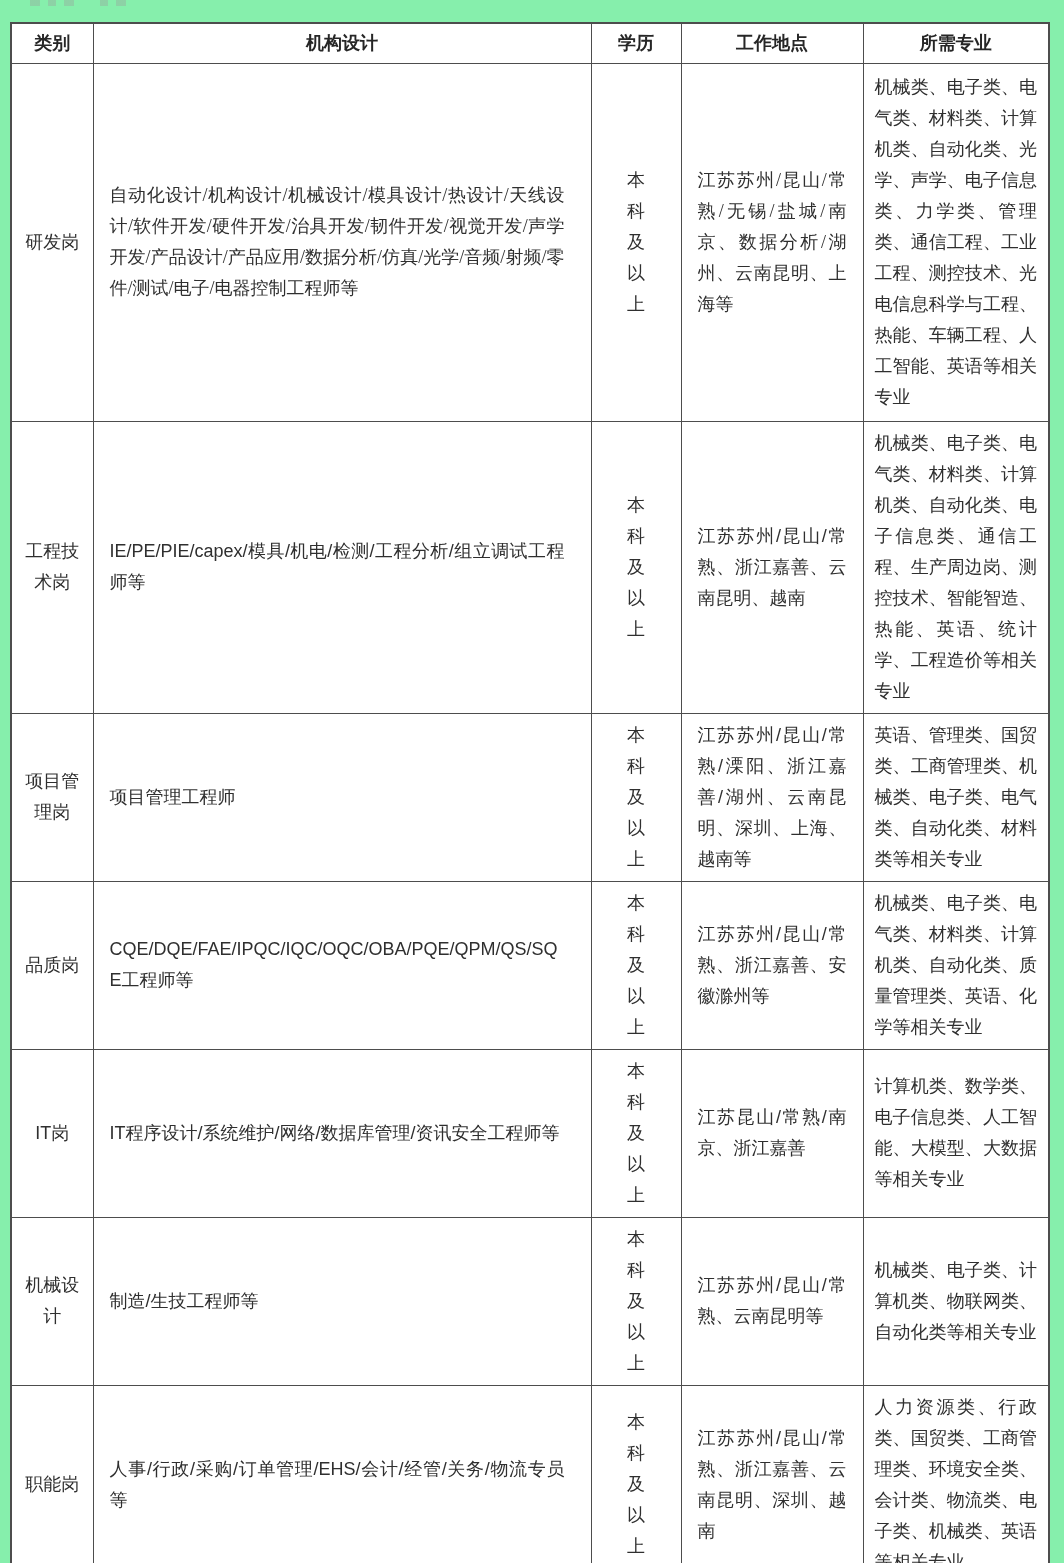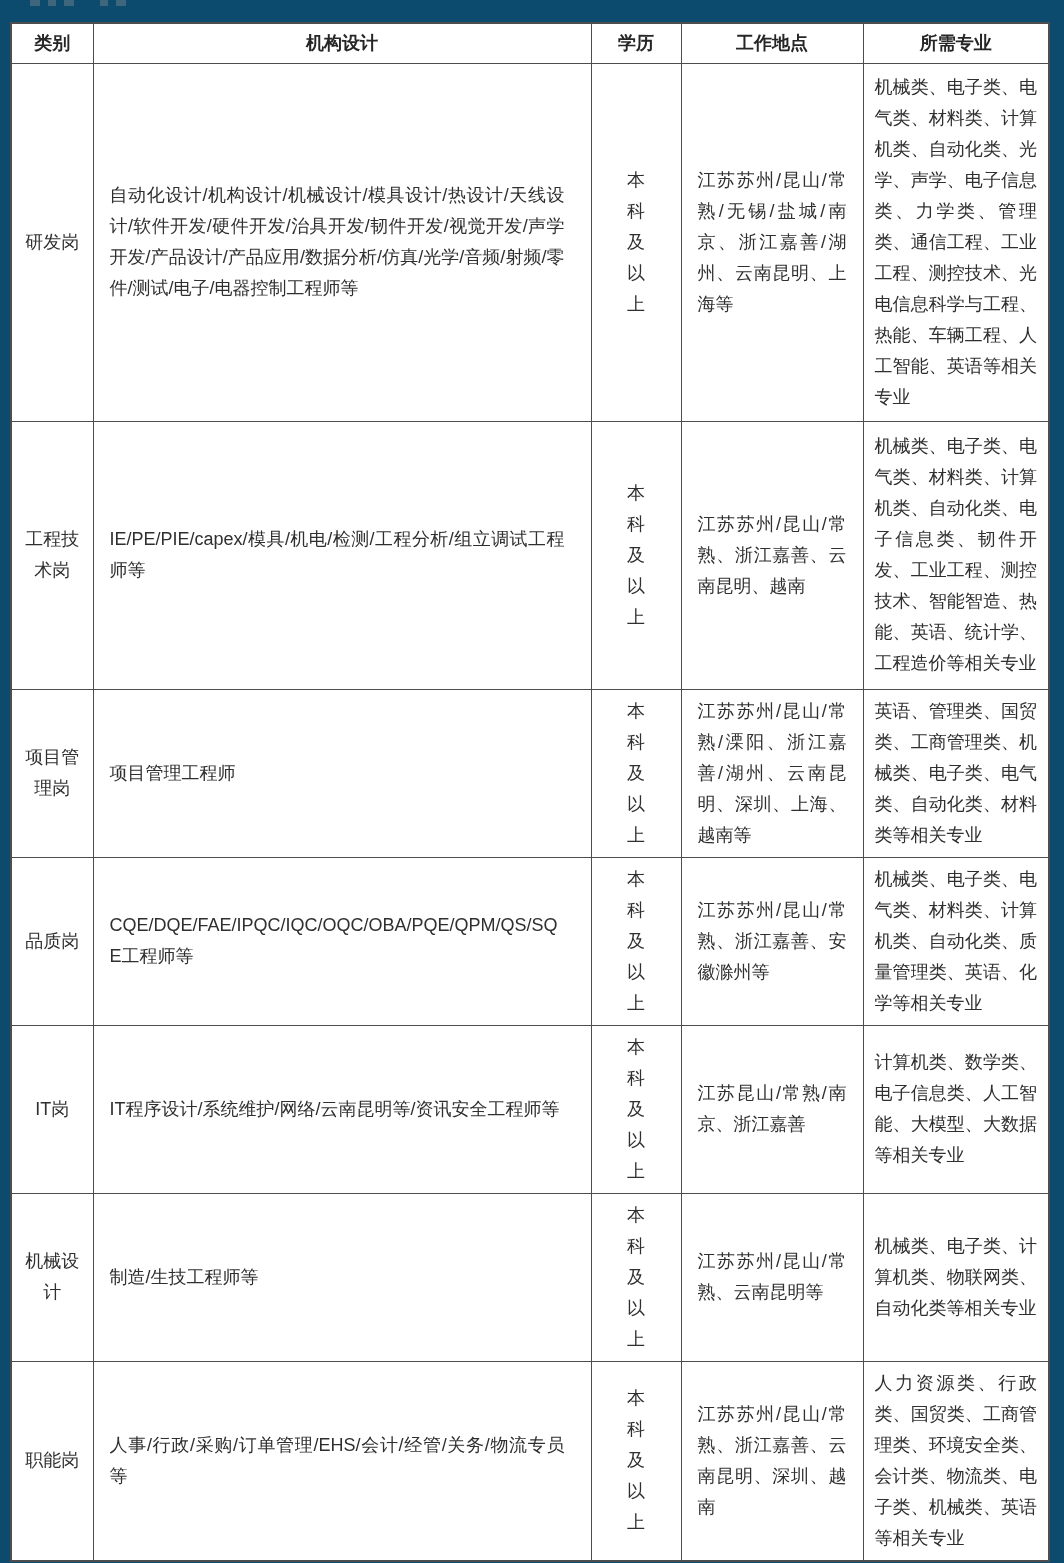--- a/index.html
+++ b/index.html
@@ -4,21 +4,21 @@
 <style>
   html, body {
     margin: 0;
     padding: 0;
     background: #ffffff;
   }
   .page {
     position: relative;
     width: 1064px;
     height: 1563px;
-    background: #0c4a6e;
+    background: #86efac;
     font-family: "Liberation Sans", "DejaVu Sans", sans-serif;
     color: #2f2f2f;
     overflow: hidden;
   }
   
   .top-remnant {
     position: absolute;
     left: 30px;
     top: 0;
     width: 150px;
@@ -58,21 +58,21 @@
   }
   td {
     line-height: 31px;
   }
   td.c1 { text-align: center;  padding: 6px 11px; }
   td.c2 { text-align: justify; padding: 6px 26px 6px 16px; word-break: break-all; }
   td.c3 { text-align: center;  padding: 6px 29px; }
   td.c4 { text-align: justify; padding: 6px 16px; word-break: break-all; }
   td.c5 { text-align: justify; padding: 6px 11px; word-break: break-all; }
 
-  tr.r0 td { height: 358px; }
+  tr.r0 td { height: 358px; font-family: Liberation Serif, serif; }
   tr.r1 td { height: 268px; }
   tr.r2 td { height: 167px; }
   tr.r3 td { height: 165px; }
   tr.r4 td { height: 136px; }
   tr.r5 td { height: 107px; }
   tr.r6 td { height: 109px; }
   tr.r7 td { height: 181px; }
 </style>
 </head>
 <body>
@@ -96,47 +96,47 @@
         <th>学历</th>
         <th>工作地点</th>
         <th>所需专业</th>
       </tr>
     </thead>
     <tbody>
       <tr class="r0">
         <td class="c1">研发岗</td>
         <td class="c2">自动化设计/机构设计/机械设计/模具设计/热设计/天线设计/软件开发/硬件开发/治具开发/韧件开发/视觉开发/声学开发/产品设计/产品应用/数据分析/仿真/光学/音频/射频/零件/测试/电子/电器控制工程师等</td>
         <td class="c3">本科及以上</td>
-        <td class="c4">江苏苏州/昆山/常熟/无锡/盐城/南京、浙江嘉善/湖州、云南昆明、上海等</td>
+        <td class="c4">江苏苏州/昆山/常熟/无锡/盐城/南京、数据分析/湖州、云南昆明、上海等</td>
         <td class="c5">机械类、电子类、电气类、材料类、计算机类、自动化类、光学、声学、电子信息类、力学类、管理类、通信工程、工业工程、测控技术、光电信息科学与工程、热能、车辆工程、人工智能、英语等相关专业</td>
       </tr>
       <tr class="r1">
         <td class="c1">工程技术岗</td>
         <td class="c2">IE/PE/PIE/capex/模具/机电/检测/工程分析/组立调试工程师等</td>
         <td class="c3">本科及以上</td>
         <td class="c4">江苏苏州/昆山/常熟、浙江嘉善、云南昆明、越南</td>
-        <td class="c5">机械类、电子类、电气类、材料类、计算机类、自动化类、电子信息类、韧件开发、工业工程、测控技术、智能智造、热能、英语、统计学、工程造价等相关专业</td>
+        <td class="c5">机械类、电子类、电气类、材料类、计算机类、自动化类、电子信息类、通信工程、生产周边岗、测控技术、智能智造、热能、英语、统计学、工程造价等相关专业</td>
       </tr>
       <tr class="r2">
         <td class="c1">项目管理岗</td>
         <td class="c2">项目管理工程师</td>
         <td class="c3">本科及以上</td>
         <td class="c4">江苏苏州/昆山/常熟/溧阳、浙江嘉善/湖州、云南昆明、深圳、上海、越南等</td>
         <td class="c5">英语、管理类、国贸类、工商管理类、机械类、电子类、电气类、自动化类、材料类等相关专业</td>
       </tr>
       <tr class="r3">
         <td class="c1">品质岗</td>
         <td class="c2">CQE/DQE/FAE/IPQC/IQC/OQC/OBA/PQE/QPM/QS/SQE工程师等</td>
         <td class="c3">本科及以上</td>
         <td class="c4">江苏苏州/昆山/常熟、浙江嘉善、安徽滁州等</td>
         <td class="c5">机械类、电子类、电气类、材料类、计算机类、自动化类、质量管理类、英语、化学等相关专业</td>
       </tr>
       <tr class="r4">
         <td class="c1">IT岗</td>
-        <td class="c2">IT程序设计/系统维护/网络/云南昆明等/资讯安全工程师等</td>
+        <td class="c2">IT程序设计/系统维护/网络/数据库管理/资讯安全工程师等</td>
         <td class="c3">本科及以上</td>
         <td class="c4">江苏昆山/常熟/南京、浙江嘉善</td>
         <td class="c5">计算机类、数学类、电子信息类、人工智能、大模型、大数据等相关专业</td>
       </tr>
       <tr class="r5">
         <td class="c1">机械设计</td>
         <td class="c2">制造/生技工程师等</td>
         <td class="c3">本科及以上</td>
         <td class="c4">江苏苏州/昆山/常熟、云南昆明等</td>
         <td class="c5">机械类、电子类、计算机类、物联网类、自动化类等相关专业</td>

